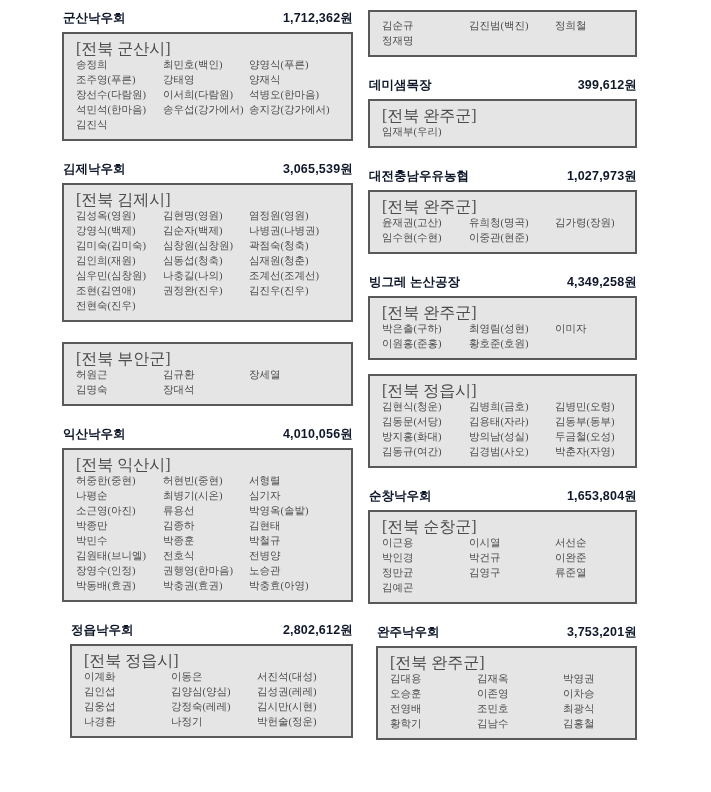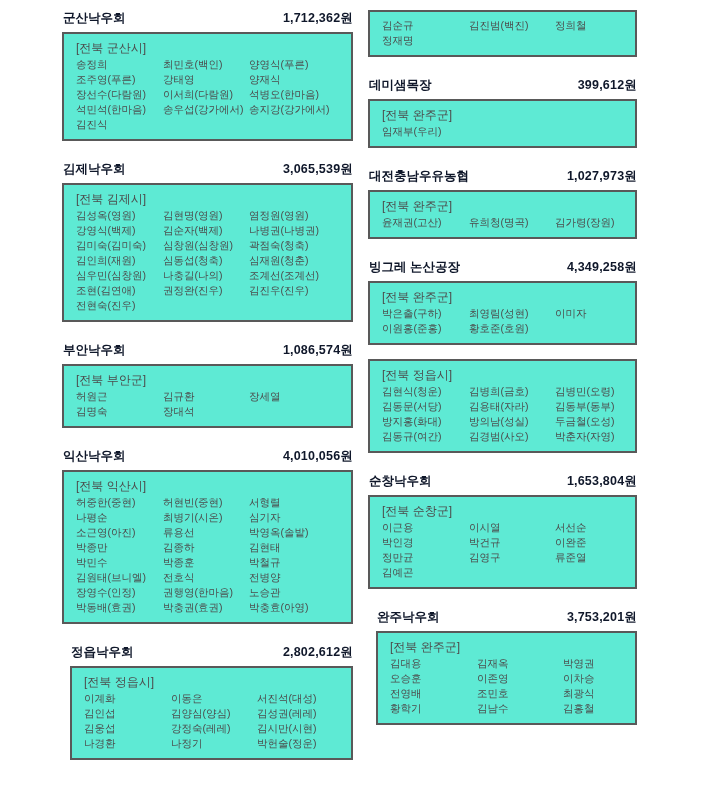--- a/index.html
+++ b/index.html
@@ -37,26 +37,27 @@
     margin-bottom: 6px;
     padding-left: 1px;
   }
   .sec-title { white-space: nowrap; }
   .amount { white-space: nowrap; letter-spacing: 0.2px; }
 
   .box {
     border: 2px solid #595959;
     padding: 6px 6px 7px 12px;
     margin-bottom: 14px;
-    background: #5eead4;
+    background: #e5e5e5;
+    font-family: Liberation Serif, serif;
   }
   .box:last-child { margin-bottom: 0; }
 
   .region {
-    font-size: 12px;
+    font-size: 16px;
     color: #4c4c4c;
     height: 17px;
     line-height: 17px;
     white-space: nowrap;
   }
   .row {
     display: grid;
     grid-template-columns: 87px 86px 1fr;
   }
   .cell {
@@ -145,24 +146,20 @@
             <div class="cell">김진우(진우)</div>
           </div>
           <div class="row">
             <div class="cell">전현숙(진우)</div>
             <div class="cell"></div>
             <div class="cell"></div>
           </div>
         </div>
       </div>
       <div class="section">
-        <div class="sec-header">
-          <span class="sec-title">부안낙우회</span>
-          <span class="amount">1,086,574원</span>
-        </div>
         <div class="box">
           <div class="region">[전북 부안군]</div>
           <div class="row">
             <div class="cell">허원근</div>
             <div class="cell">김규환</div>
             <div class="cell">장세열</div>
           </div>
           <div class="row">
             <div class="cell">김명숙</div>
             <div class="cell">장대석</div>
@@ -283,20 +280,25 @@
           <span class="sec-title">대전충남우유농협</span>
           <span class="amount">1,027,973원</span>
         </div>
         <div class="box">
           <div class="region">[전북 완주군]</div>
           <div class="row">
             <div class="cell">윤재권(고산)</div>
             <div class="cell">유희청(명곡)</div>
             <div class="cell">김가령(장원)</div>
           </div>
+          <div class="row">
+            <div class="cell">임수현(수현)</div>
+            <div class="cell">이중관(현준)</div>
+            <div class="cell"></div>
+          </div>
         </div>
       </div>
       <div class="section">
         <div class="sec-header">
           <span class="sec-title">빙그레 논산공장</span>
           <span class="amount">4,349,258원</span>
         </div>
         <div class="box">
           <div class="region">[전북 완주군]</div>
           <div class="row">

